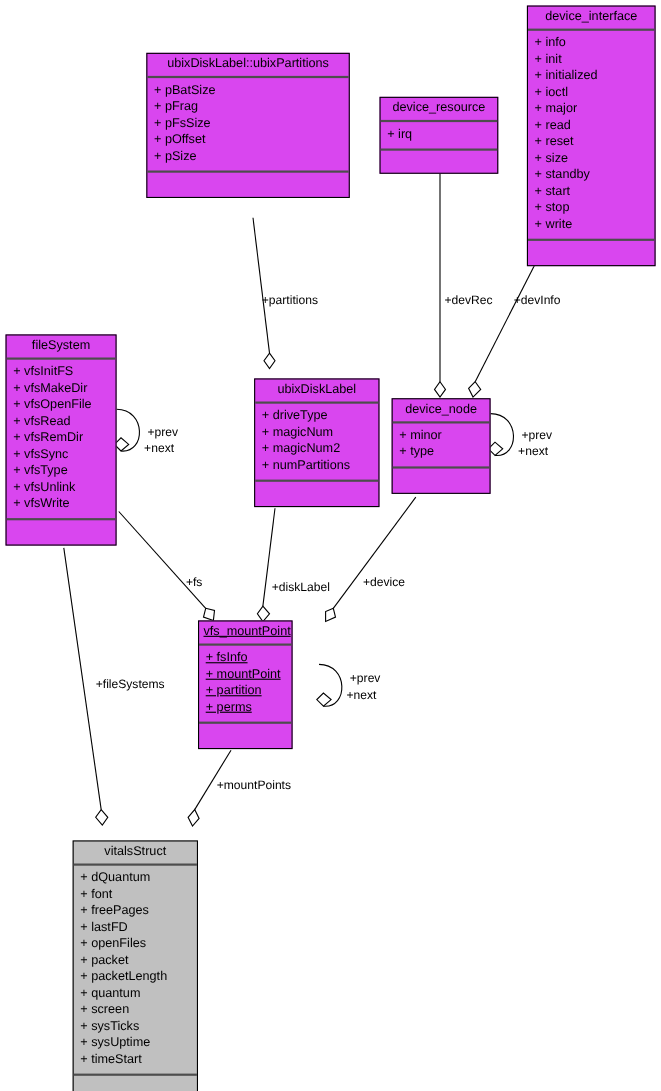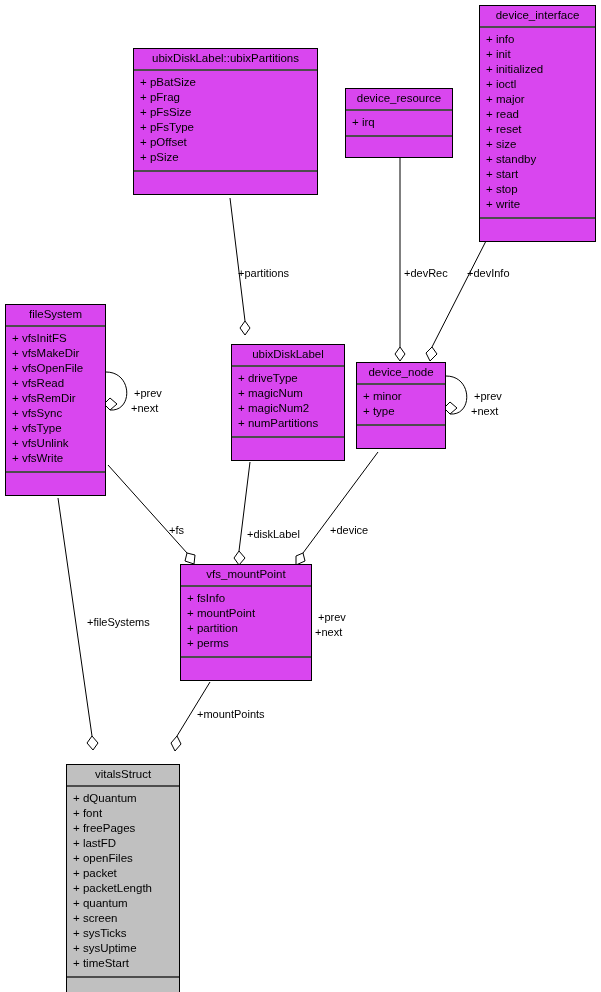--- a/index.html
+++ b/index.html
@@ -152,21 +152,20 @@
     </div>
     <div class="uml-ops" style="height:22px;"></div>
   </div>
 
   <div class="uml-class" style="left:133px; top:48px; width:185px;">
     <div class="uml-title">ubixDiskLabel::ubixPartitions</div>
     <div class="uml-members">
       <div class="uml-member">+ pBatSize</div>
       <div class="uml-member">+ pFrag</div>
       <div class="uml-member">+ pFsSize</div>
-      <div class="uml-member">+ pFsType</div>
       <div class="uml-member">+ pOffset</div>
       <div class="uml-member">+ pSize</div>
     </div>
     <div class="uml-ops" style="height:22px;"></div>
   </div>
 
   <div class="uml-class" style="left:345px; top:88px; width:108px;">
     <div class="uml-title">device_resource</div>
     <div class="uml-members">
       <div class="uml-member">+ irq</div>
@@ -203,21 +202,21 @@
 
   <div class="uml-class" style="left:356px; top:362px; width:90px;">
     <div class="uml-title">device_node</div>
     <div class="uml-members">
       <div class="uml-member">+ minor</div>
       <div class="uml-member">+ type</div>
     </div>
     <div class="uml-ops" style="height:22px;"></div>
   </div>
 
-  <div class="uml-class" style="left:180px; top:564px; width:132px;">
+  <div class="uml-class" style="left:180px; top:564px; width:86px;text-decoration:underline;">
     <div class="uml-title">vfs_mountPoint</div>
     <div class="uml-members">
       <div class="uml-member">+ fsInfo</div>
       <div class="uml-member">+ mountPoint</div>
       <div class="uml-member">+ partition</div>
       <div class="uml-member">+ perms</div>
     </div>
     <div class="uml-ops" style="height:22px;"></div>
   </div>
 

